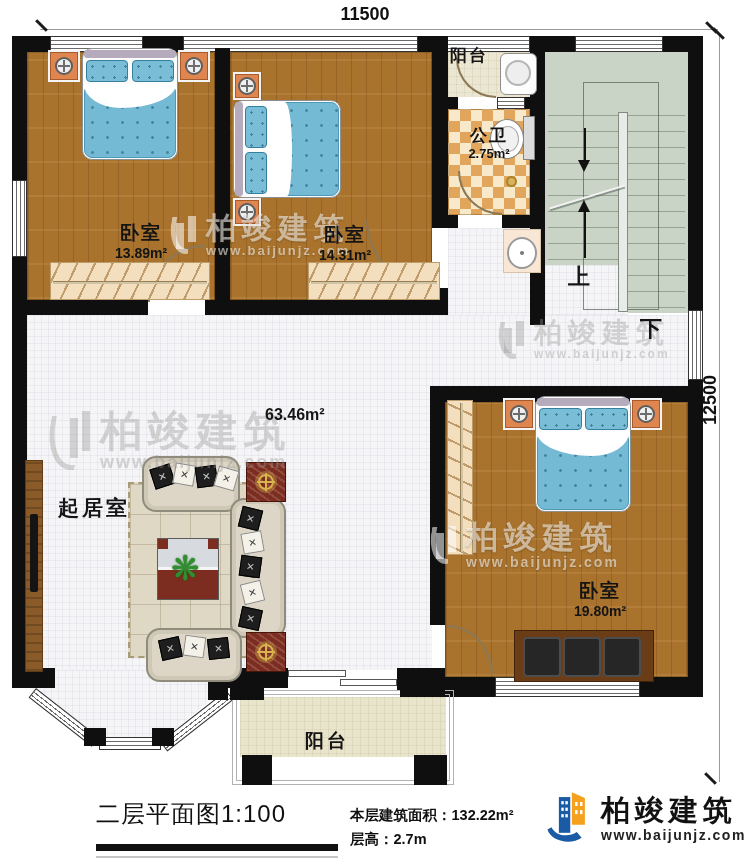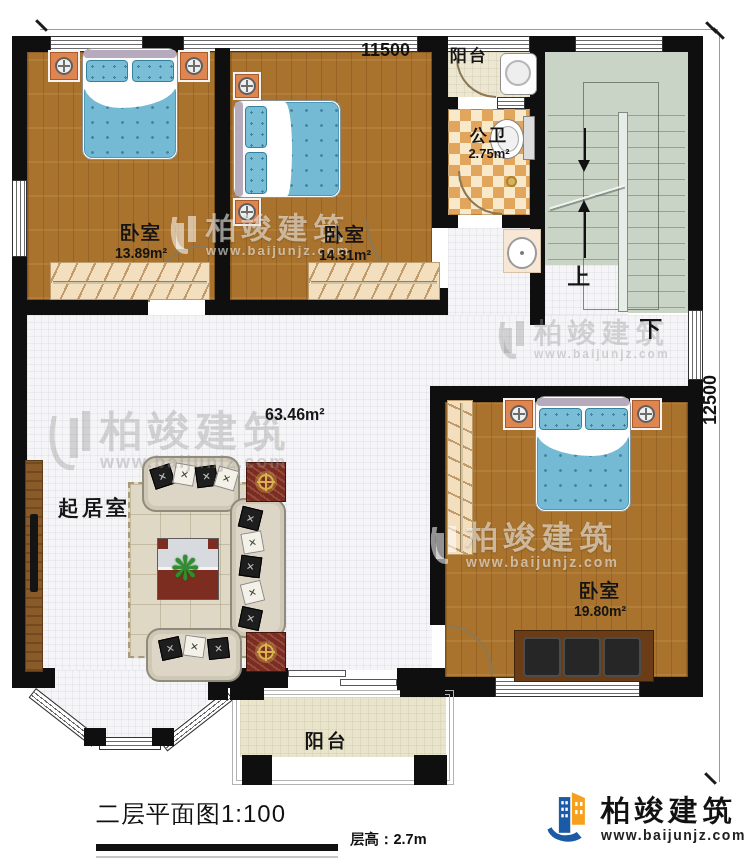--- a/index.html
+++ b/index.html
@@ -350,29 +350,30 @@
   <div class="biglab" style="left:450px;top:44px;font-size:17px;letter-spacing:2px;">阳台</div>
   <div class="biglab" style="left:58px;top:494px;font-size:21px;letter-spacing:3px;">起居室</div>
   <div class="biglab" style="left:265px;top:406px;font-size:16px;">63.46m²</div>
   <div class="biglab" style="left:305px;top:728px;font-size:19px;letter-spacing:3px;">阳台</div>
   <div class="biglab" style="left:568px;top:262px;font-size:22px;">上</div>
   <div class="biglab" style="left:640px;top:314px;font-size:22px;">下</div>
 
   <div class="dimline" style="left:40px;top:29px;width:678px;height:1px;"></div>
   <div class="tick" style="left:34px;top:24px;"></div>
   <div class="tick" style="left:704px;top:26px;"></div>
-  <div class="dimtext" style="left:320px;top:4px;width:90px;text-align:right;margin-top:36px;">11500</div>
+  <div class="dimtext" style="left:320px;top:4px;width:90px;text-align:center;">11500</div>
   <div class="dimline" style="left:719px;top:36px;width:1px;height:746px;"></div>
   <div class="tick" style="left:711px;top:32px;"></div>
   <div class="tick" style="left:703px;top:777px;"></div>
   <div class="dimtext" style="left:700px;top:350px;width:24px;height:100px;writing-mode:vertical-rl;transform:rotate(180deg);text-align:center;">12500</div>
 
   <div class="title" style="left:96px;top:798px;">二层平面图1:100</div>
   <div class="tbar" style="left:96px;top:844px;width:242px;height:7px;"></div>
   <div class="tbar2" style="left:96px;top:856px;width:242px;height:2px;"></div>
+  <div class="tinfo" style="left:350px;top:806px;">本层建筑面积：132.22m²</div>
   <div class="tinfo" style="left:350px;top:830px;">层高：2.7m</div>
 
   <div class="brand" style="left:541px;top:790px;">
     <svg width="52" height="58" viewBox="0 0 64 70">
       <path d="M8 48 C12 62 36 68 50 58 L44 51 C34 58 18 56 13 45 Z" fill="#1b5ba5"></path>
       <rect x="22" y="8" width="14" height="44" fill="#1b5ba5"></rect>
       <rect x="25" y="13" width="3" height="4" fill="#fff"></rect>
         <rect x="30" y="13" width="3" height="4" fill="#fff"></rect>
       <rect x="25" y="21" width="3" height="4" fill="#fff"></rect>
         <rect x="30" y="21" width="3" height="4" fill="#fff"></rect>

